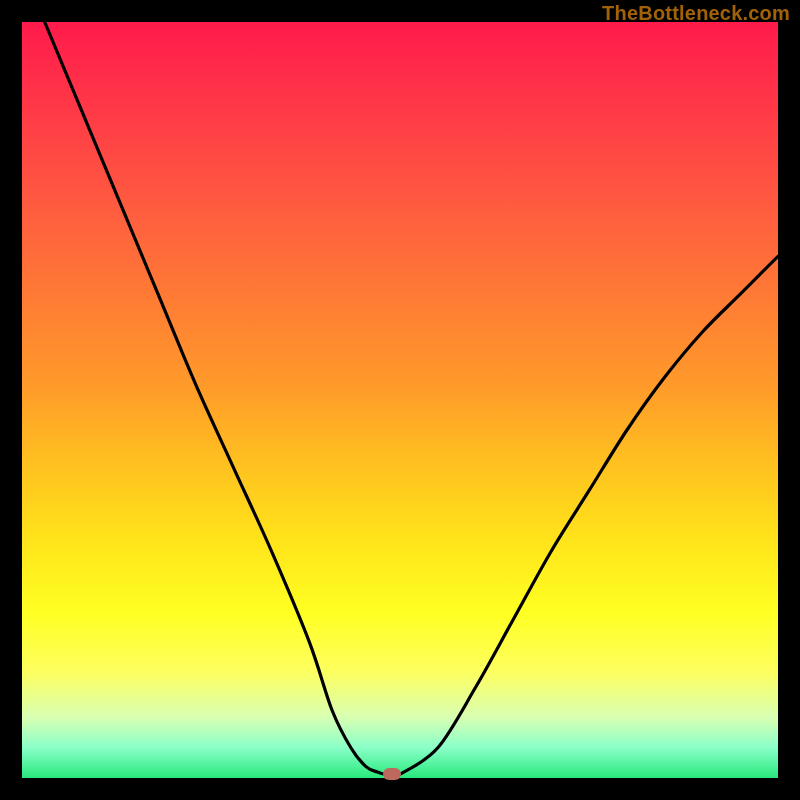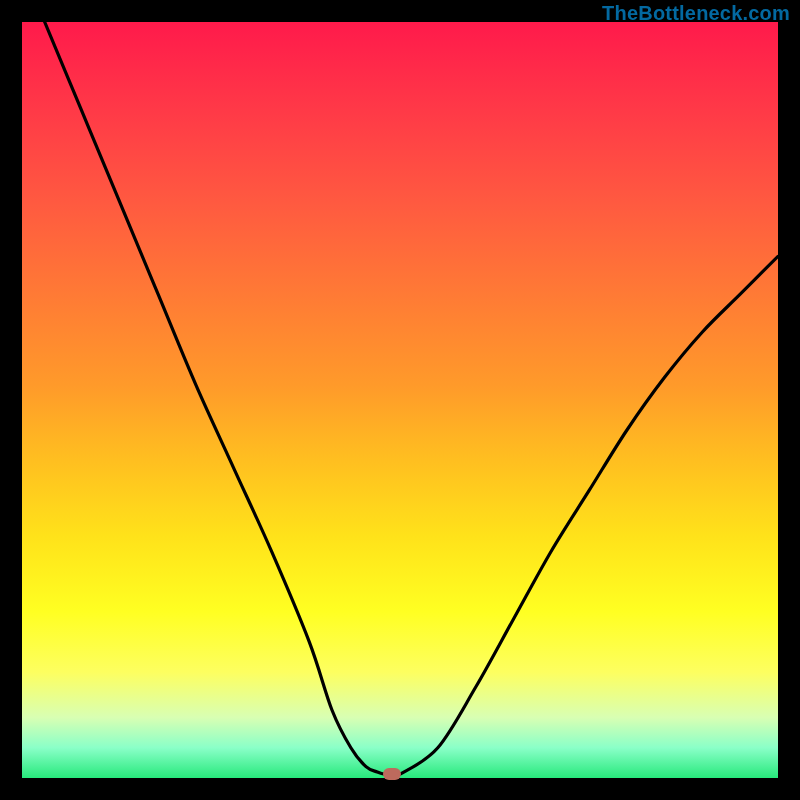--- a/index.html
+++ b/index.html
@@ -29,21 +29,21 @@
       #fdff60 86%,
       #d8ffb3 92%,
       #8affc8 96%,
       #27e97c 100%
     );
   }
   .watermark {
     position: absolute;
     top: 2px;
     right: 10px;
-    color: #0369a1;
+    color: #a16207;
     font-size: 20px;
     font-weight: 600;
     letter-spacing: 0.2px;
     z-index: 5;
   }
   svg.curve {
     position: absolute;
     left: 0;
     top: 0;
     width: 756px;

